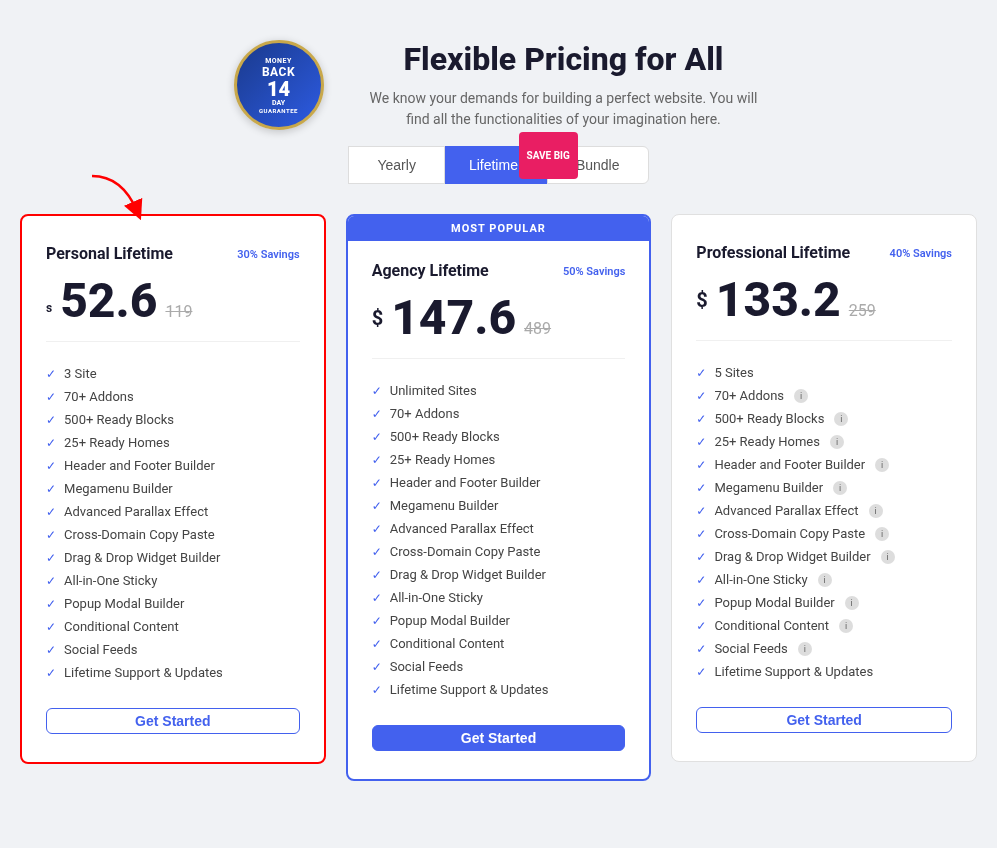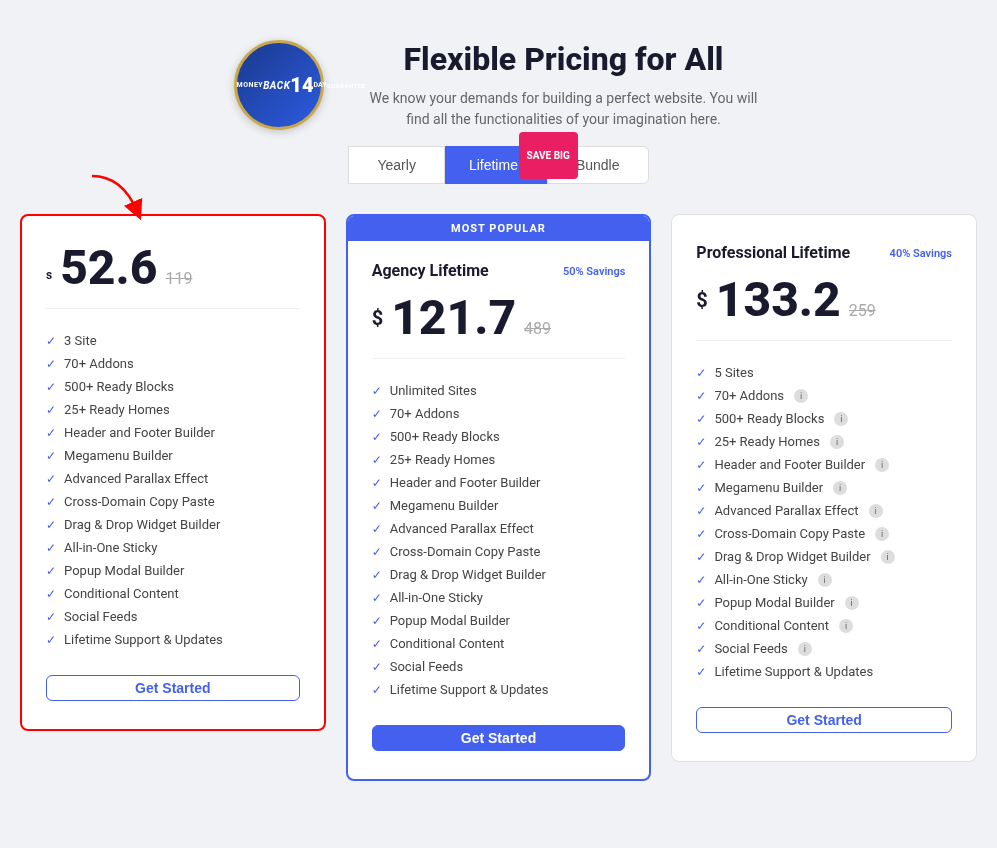--- a/index.html
+++ b/index.html
@@ -31,23 +31,23 @@
       display: flex;
       align-items: center;
       justify-content: center;
     }
     .money-back-badge {
       width: 90px;
       height: 90px;
       border-radius: 50%;
       background: linear-gradient(135deg, #1a3a8c, #2d5be3);
       display: flex;
-      flex-direction: row;
+      flex-direction: column;
       align-items: center;
-      justify-content: flex-start;
+      justify-content: center;
       color: white;
       font-size: 8px;
       font-weight: bold;
       text-transform: uppercase;
       border: 3px solid #c8a84b;
       position: relative;
       box-shadow: 0 2px 8px rgba(0,0,0,0.2);
     }
     .money-back-badge .days {
       font-size: 20px;
@@ -249,21 +249,21 @@
 </head>
 <body>
 
 <div class="container">
 
   <div class="header">
     <div class="header-top">
       <div class="badge-area">
         <div class="money-back-badge">
           <span style="font-size:7px; letter-spacing:0.5px;">MONEY</span>
-          <span style="font-size:10px; letter-spacing:0.5px;font-style:italic;">BACK</span>
+          <span style="font-size:12px; letter-spacing:0.5px;">BACK</span>
           <span class="days">14</span>
           <span class="day-label">DAY</span>
           <span style="font-size:6px; letter-spacing:0.5px;">GUARANTEE</span>
         </div>
       </div>
       <div class="header-text">
         <h1>Flexible Pricing for All</h1>
         <p>We know your demands for building a perfect website. You will find all the functionalities of your imagination here.</p>
       </div>
     </div>
@@ -283,20 +283,24 @@
       <div class="arrow-indicator">
         <svg class="arrow-svg" viewBox="0 0 80 60" xmlns="http://www.w3.org/2000/svg">
           <path d="M 10 10 Q 40 10 55 45" stroke="red" stroke-width="2.5" fill="none" marker-end="url(#arrowhead)"></path>
           <defs>
             <marker id="arrowhead" markerWidth="8" markerHeight="8" refX="4" refY="4" orient="auto">
               <path d="M 0 0 L 8 4 L 0 8 Z" fill="red"></path>
             </marker>
           </defs>
         </svg>
       </div>
+      <div style="display:flex; justify-content:space-between; align-items:flex-start;">
+        <span class="plan-name">Personal Lifetime</span>
+        <span class="savings-badge">30% Savings</span>
+      </div>
       <div class="price-row">
         <span class="price-super" style="font-size:12px; margin-bottom:10px;">s</span>
         <span class="price-main">52.6</span>
         <span class="price-old">119</span>
       </div>
       <ul class="features-list">
         <li>
             <span class="check-icon">✓</span>
             <span>3 Site</span>
           </li>
@@ -357,21 +361,21 @@
     </div>
 
     <div class="plan-card popular">
       <div class="popular-badge">MOST POPULAR</div>
       <div style="display:flex; justify-content:space-between; align-items:flex-start;">
         <span class="plan-name">Agency Lifetime</span>
         <span class="savings-badge">50% Savings</span>
       </div>
       <div class="price-row">
         <span class="price-super" style="font-size:20px; margin-bottom:12px;">$</span>
-        <span class="price-main">121.7</span>
+        <span class="price-main">147.6</span>
         <span class="price-old">489</span>
       </div>
       <ul class="features-list">
         <li>
             <span class="check-icon">✓</span>
             <span>Unlimited Sites</span>
           </li>
         <li>
             <span class="check-icon">✓</span>
             <span>70+ Addons</span>

